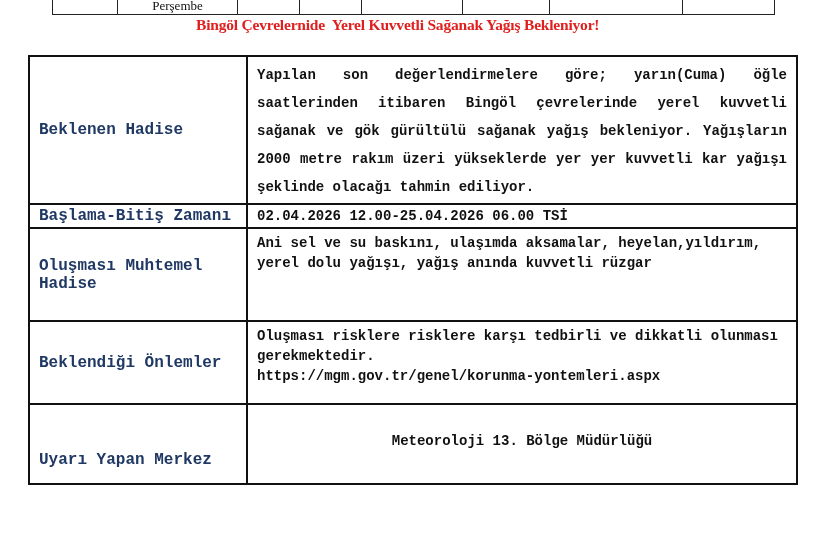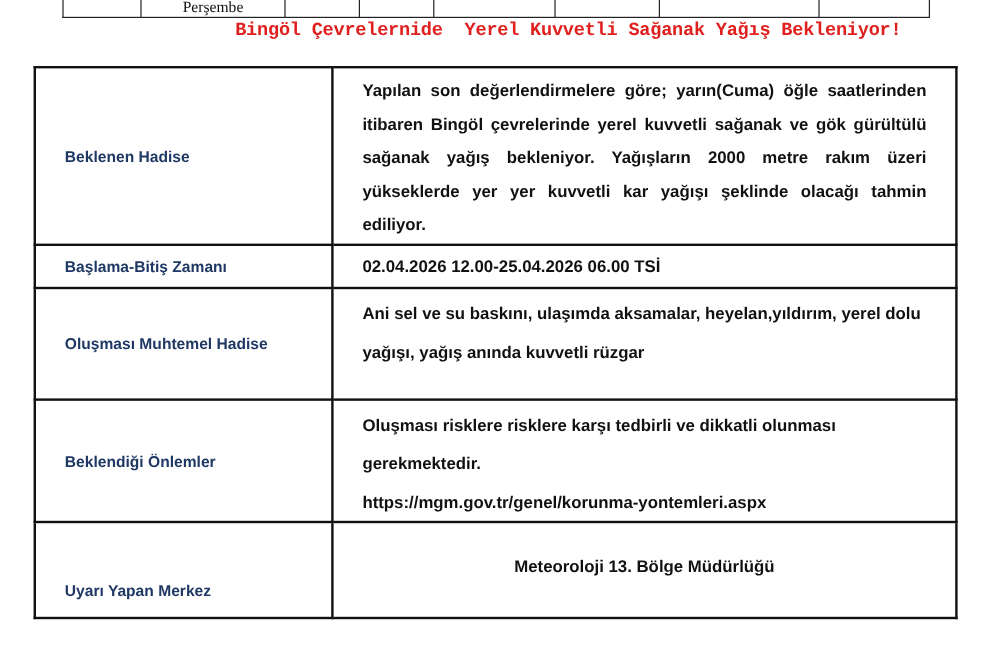--- a/index.html
+++ b/index.html
@@ -1,25 +1,25 @@
 <!DOCTYPE html>
 <html><head>
 <meta charset="utf-8">
 <style>
   html, body { margin:0; padding:0; }
   body { width:828px; height:552px; background:#ffffff; position:relative; overflow:hidden; }
   .top-table { position:absolute; left:52px; top:-20px; border-collapse:collapse; }
   .top-table td { border:1.5px solid #222; height:33px; padding:0; font-family:"Liberation Serif", serif; font-size:13px; color:#111; text-align:center; vertical-align:bottom; }
-  .title { position:absolute; left:196px; top:16px; font-family:Liberation Mono, monospace; font-weight:bold; font-size:15.5px; color:#e0201f; white-space:pre; letter-spacing:-0.2px; }
+  .title { position:absolute; left:196px; top:16px; font-family:Liberation Serif, serif; font-weight:bold; font-size:15.5px; color:#e0201f; white-space:pre; letter-spacing:-0.2px; }
   .main { position:absolute; left:28px; top:55px; width:770px; border-collapse:collapse; table-layout:fixed; }
-  .main td { border:2px solid #111; padding:0 24px; font-family:Liberation Sans, sans-serif; font-weight:bold; vertical-align:middle; }
-  .main td.lbl { width:198px; color:#1f3864; font-size:13px; }
+  .main td { border:2px solid #111; padding:0 9px; font-family:Liberation Mono, monospace; font-weight:bold; vertical-align:middle; }
+  .main td.lbl { width:198px; color:#1f3864; font-size:16px; }
   .main td.val { color:#111; font-size:14px; }
   .val.big { font-size:16.2px; line-height:28px; text-align:justify; padding-top:4px; padding-bottom:2px; }
-  .val.top { vertical-align:top; padding-top:4px; line-height:32px;margin-left:30px; }
+  .val.top { vertical-align:top; padding-top:4px; line-height:20px;margin-left:30px; }
   .val.center { text-align:center; }
 </style>
 </head>
 <body>
 
 <table class="top-table">
   <tbody>
       <tr>
     <td style="width:64px"></td>
     <td style="width:119px">Perşembe</td>
@@ -34,21 +34,21 @@
   </table>
 
 <div class="title">Bingöl Çevrelernide  Yerel Kuvvetli Sağanak Yağış Bekleniyor!</div>
 
 <table class="main">
   <tbody>
       <tr style="height:139px">
     <td class="lbl">Beklenen Hadise</td>
     <td class="val big">Yapılan son değerlendirmelere göre; yarın(Cuma) öğle saatlerinden itibaren Bingöl çevrelerinde yerel kuvvetli sağanak ve gök gürültülü sağanak yağış bekleniyor. Yağışların 2000 metre rakım üzeri yükseklerde yer yer  kuvvetli kar yağışı şeklinde olacağı tahmin ediliyor.</td>
   </tr>
-  <tr style="height:36px">
+  <tr style="height:24px">
     <td class="lbl">Başlama-Bitiş Zamanı</td>
     <td class="val">02.04.2026 12.00-25.04.2026 06.00  TSİ</td>
   </tr>
   <tr style="height:93px">
     <td class="lbl">Oluşması Muhtemel Hadise</td>
     <td class="val top">Ani sel ve su baskını, ulaşımda aksamalar, heyelan,yıldırım, yerel dolu yağışı,  yağış anında kuvvetli rüzgar</td>
   </tr>
   <tr style="height:83px">
     <td class="lbl">Beklendiği Önlemler</td>
     <td class="val top">

